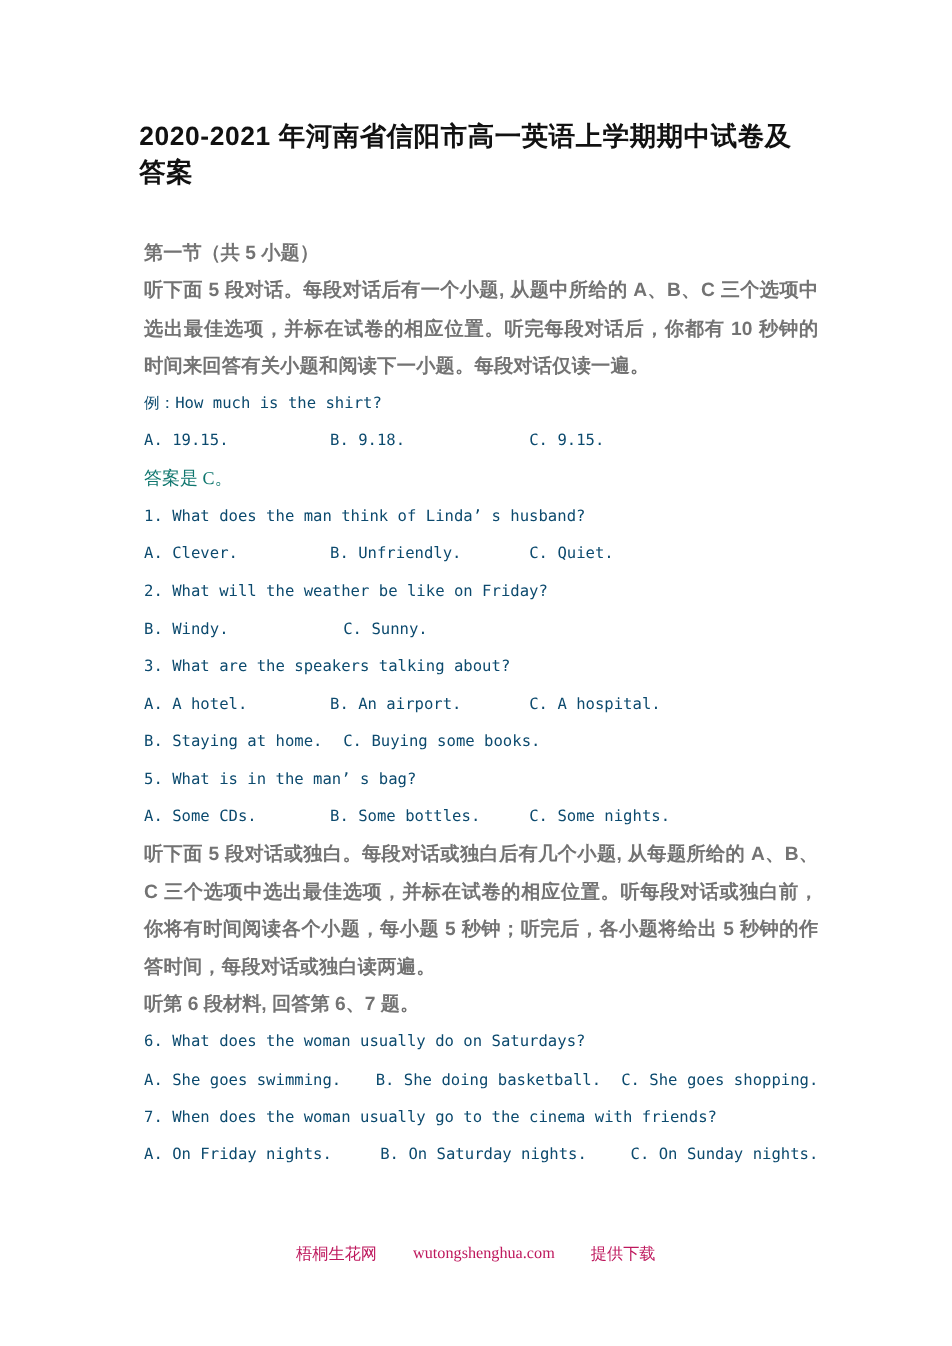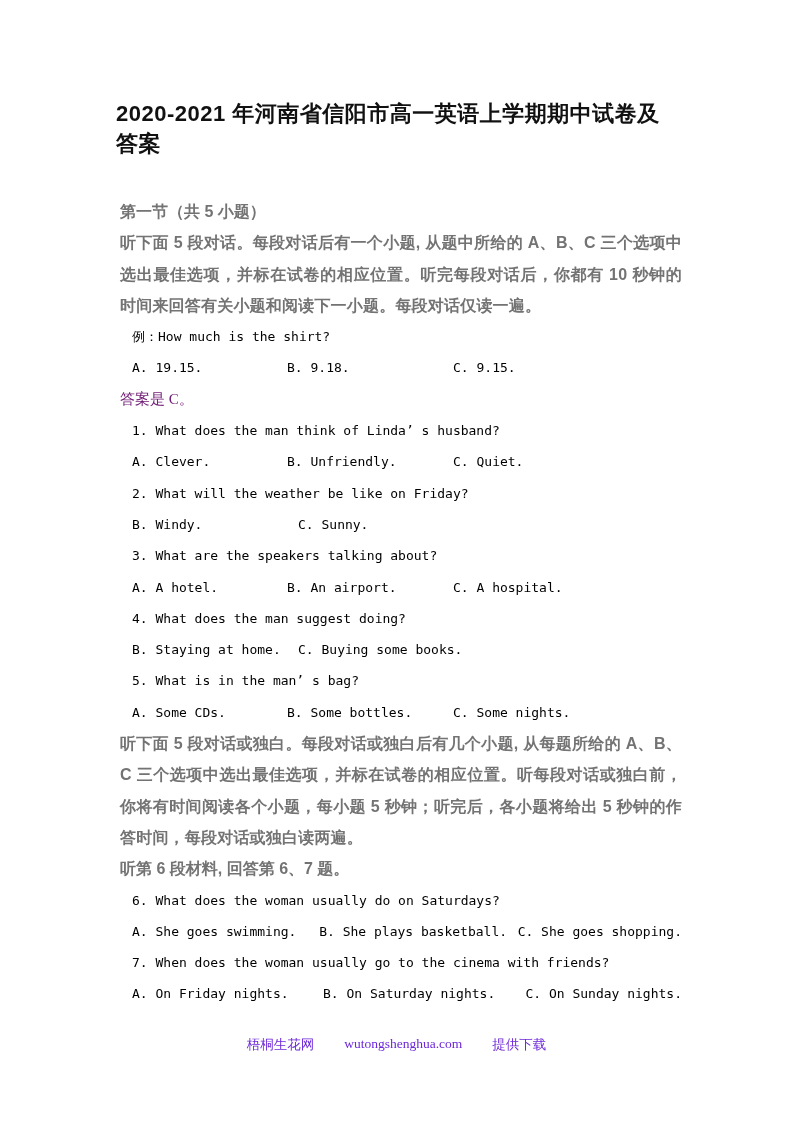--- a/index.html
+++ b/index.html
@@ -43,46 +43,45 @@
   }
   .para {
     white-space: normal;
     text-align: justify;
     letter-spacing: 0.2px;
   }
   .cn-r {
     font-family: "Liberation Serif", "DejaVu Serif", serif;
     font-weight: 400;
     font-size: 15px;
-    color: #701a75;
+    color: #0f766e;
   }
   .en {
     font-family: "DejaVu Sans Mono", "Liberation Mono", monospace;
     font-weight: 400;
     font-size: 13px;
-    color: #000000;
-    margin-left: 12px;
+    color: #0c4a6e;
   }
   .opts { display: flex; }
   .opts .c1 { width: 155px; }
   .opts .c2 { width: 166px; }
   .opts .c3 { flex: 1; }
   .opts.wide .c1 { width: 201px; }
   .opts.wide .c2 { width: 213px; }
   .footer {
     position: absolute;
     top: 1036px;
     left: 0;
     width: 100%;
     display: flex;
     justify-content: center;
     gap: 30px;
     font-family: "Liberation Serif", "DejaVu Serif", serif;
     font-size: 13.5px;
-    color: #6d28d9;
+    color: #be185d;
   }
 </style>
 </head>
 <body>
 
 <div class="page">
 
   <h1 class="doc-title">2020-2021 年河南省信阳市高一英语上学期期中试卷及答案</h1>
 
   <div class="content">
@@ -111,40 +110,39 @@
       <span class="c3">C. Sunny.</span>
     </div>
 
     <div class="ln en">3. What are the speakers talking about?</div>
     <div class="ln en opts">
       <span class="c1">A. A hotel.</span>
       <span class="c2">B. An airport.</span>
       <span class="c3">C. A hospital.</span>
     </div>
 
-    <div class="ln en">4. What does the man suggest doing?</div>
     <div class="ln en opts">
       <span class="c2">B. Staying at home.</span>
       <span class="c3">C. Buying some books.</span>
     </div>
 
     <div class="ln en">5. What is in the man’ s bag?</div>
     <div class="ln en opts">
       <span class="c1">A. Some CDs.</span>
       <span class="c2">B. Some bottles.</span>
       <span class="c3">C. Some nights.</span>
     </div>
 
     <div class="ln cn-b para">听下面 5 段对话或独白。每段对话或独白后有几个小题, 从每题所给的 A、B、C 三个选项中选出最佳选项，并标在试卷的相应位置。听每段对话或独白前，你将有时间阅读各个小题，每小题 5 秒钟；听完后，各小题将给出 5 秒钟的作答时间，每段对话或独白读两遍。</div>
     <div class="ln cn-b">听第 6 段材料, 回答第 6、7 题。</div>
 
     <div class="ln en">6. What does the woman usually do on Saturdays?</div>
     <div class="ln en opts wide">
       <span class="c1">A. She goes swimming.</span>
-      <span class="c2">B. She plays basketball.</span>
+      <span class="c2">B. She doing basketball.</span>
       <span class="c3">C. She goes shopping.</span>
     </div>
 
     <div class="ln en">7. When does the woman usually go to the cinema with friends?</div>
     <div class="ln en opts wide">
       <span class="c1">A. On Friday nights.</span>
       <span class="c2">B. On Saturday nights.</span>
       <span class="c3">C. On Sunday nights.</span>
     </div>
 

